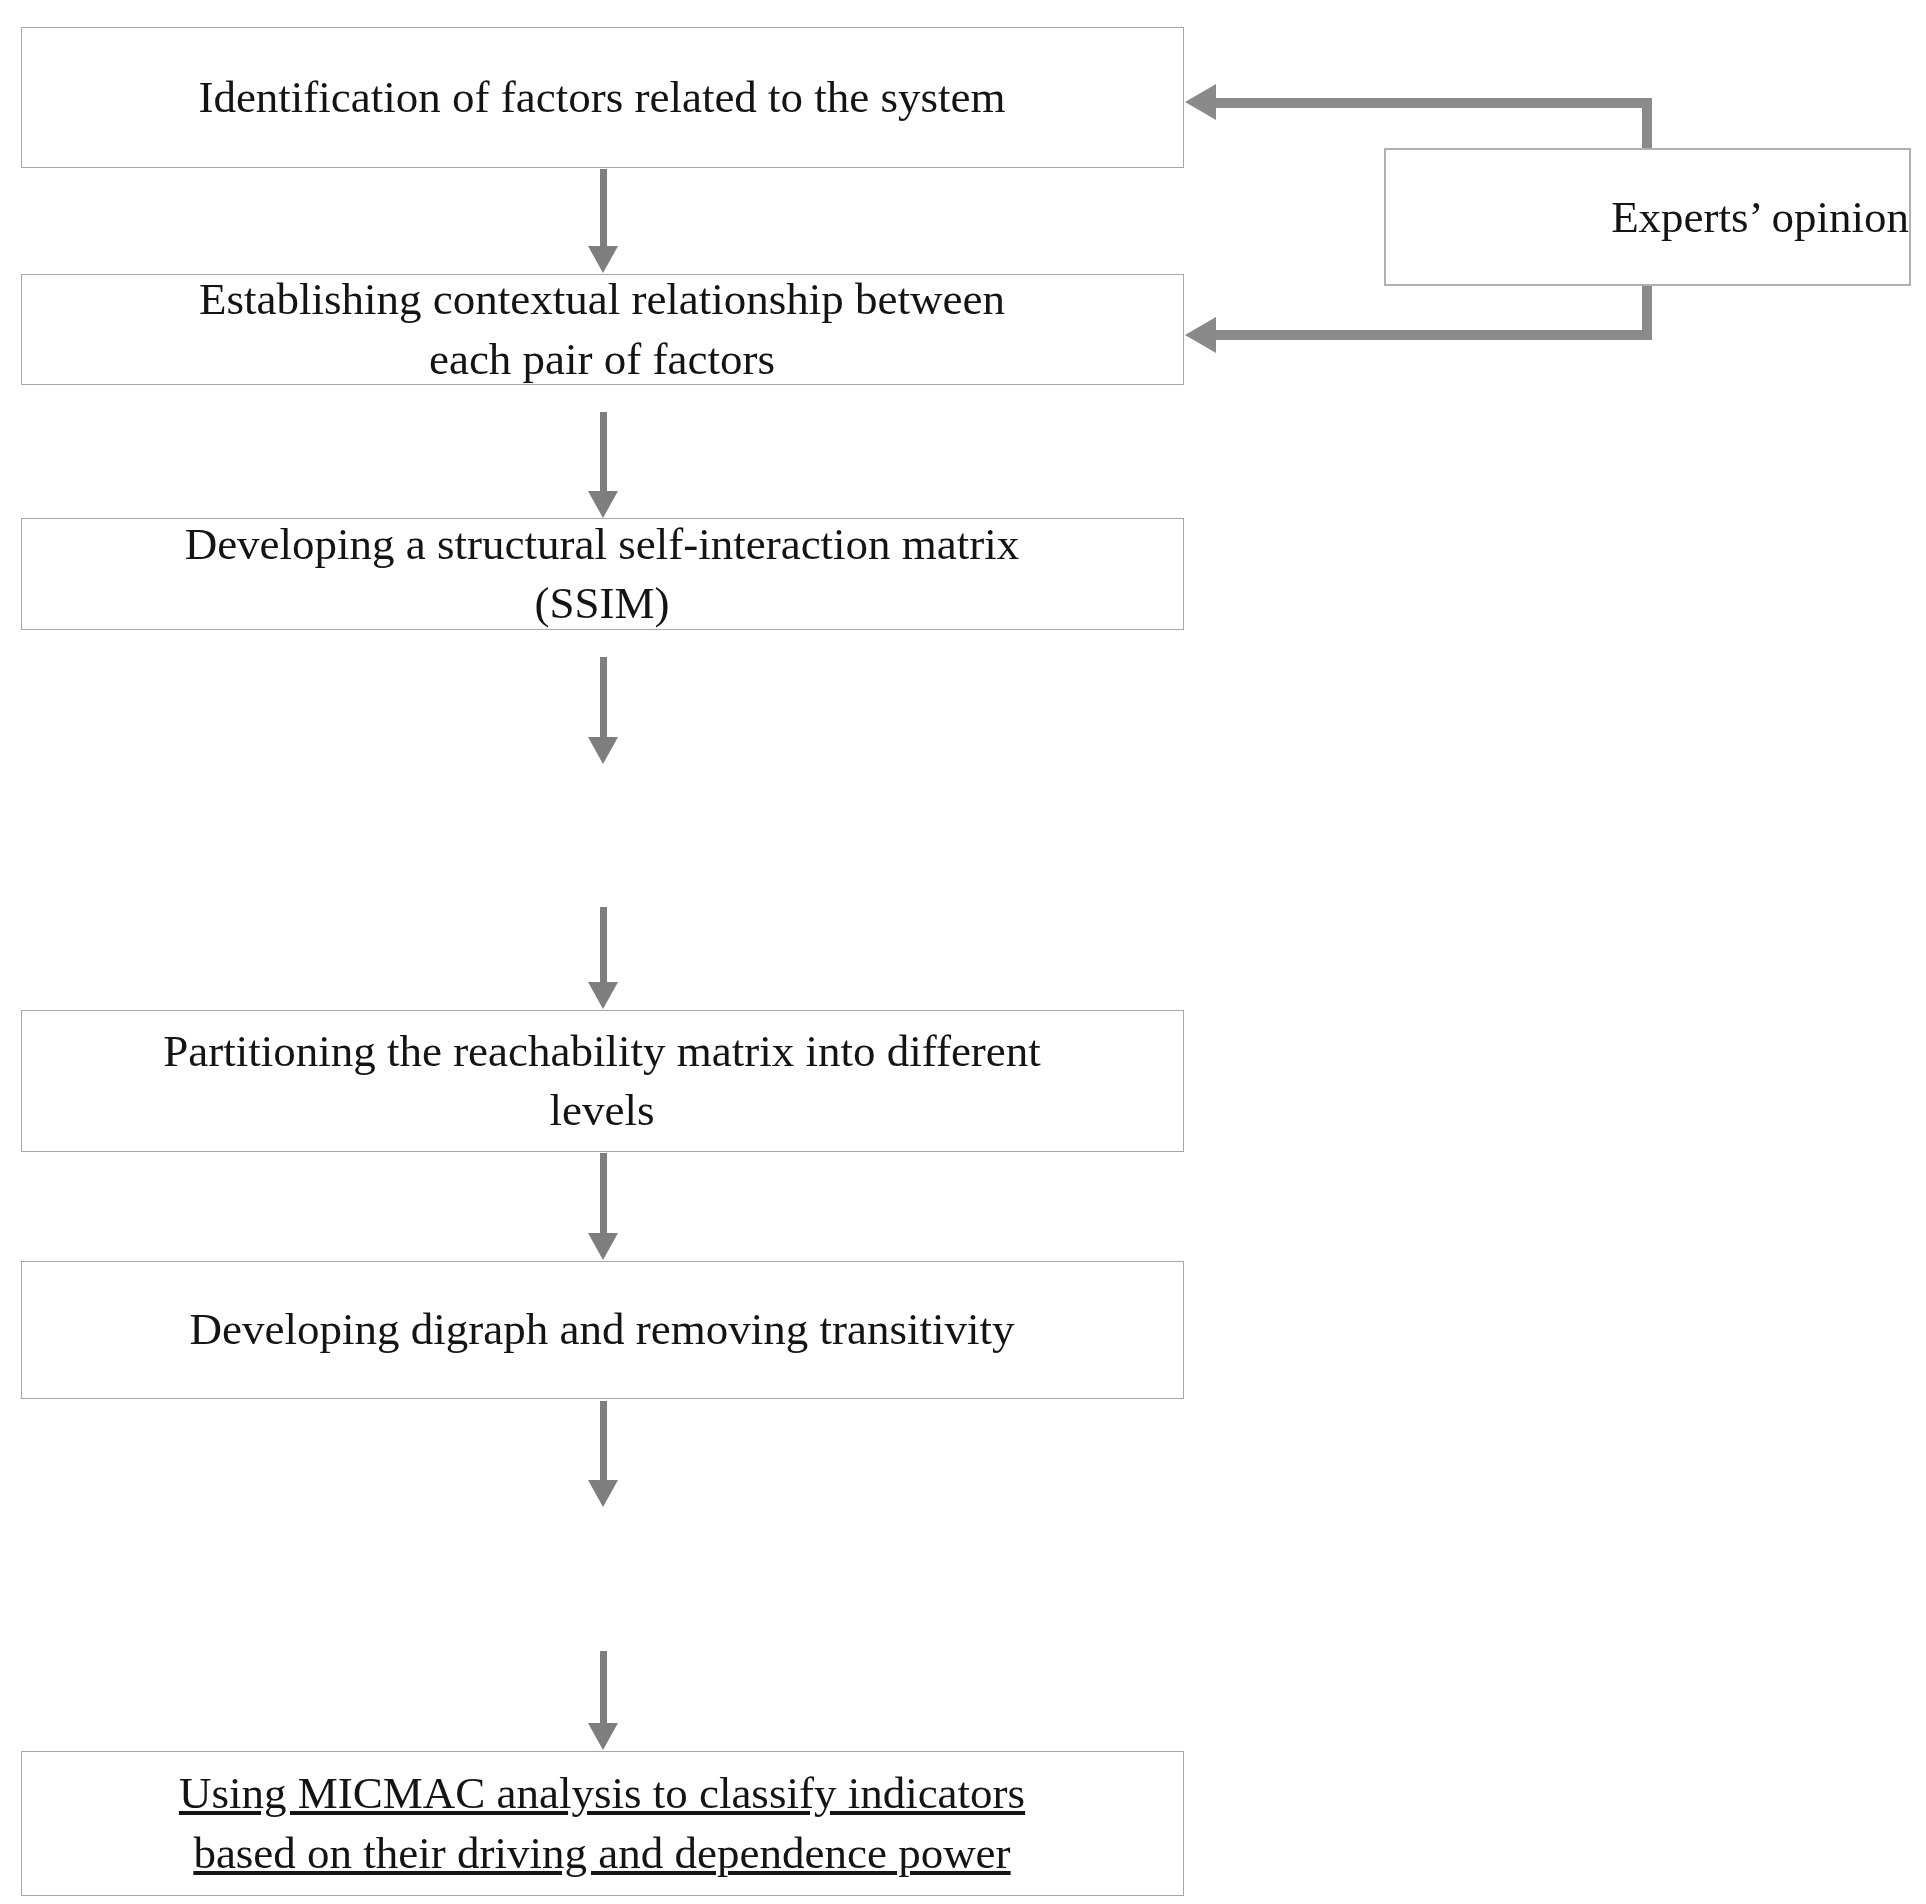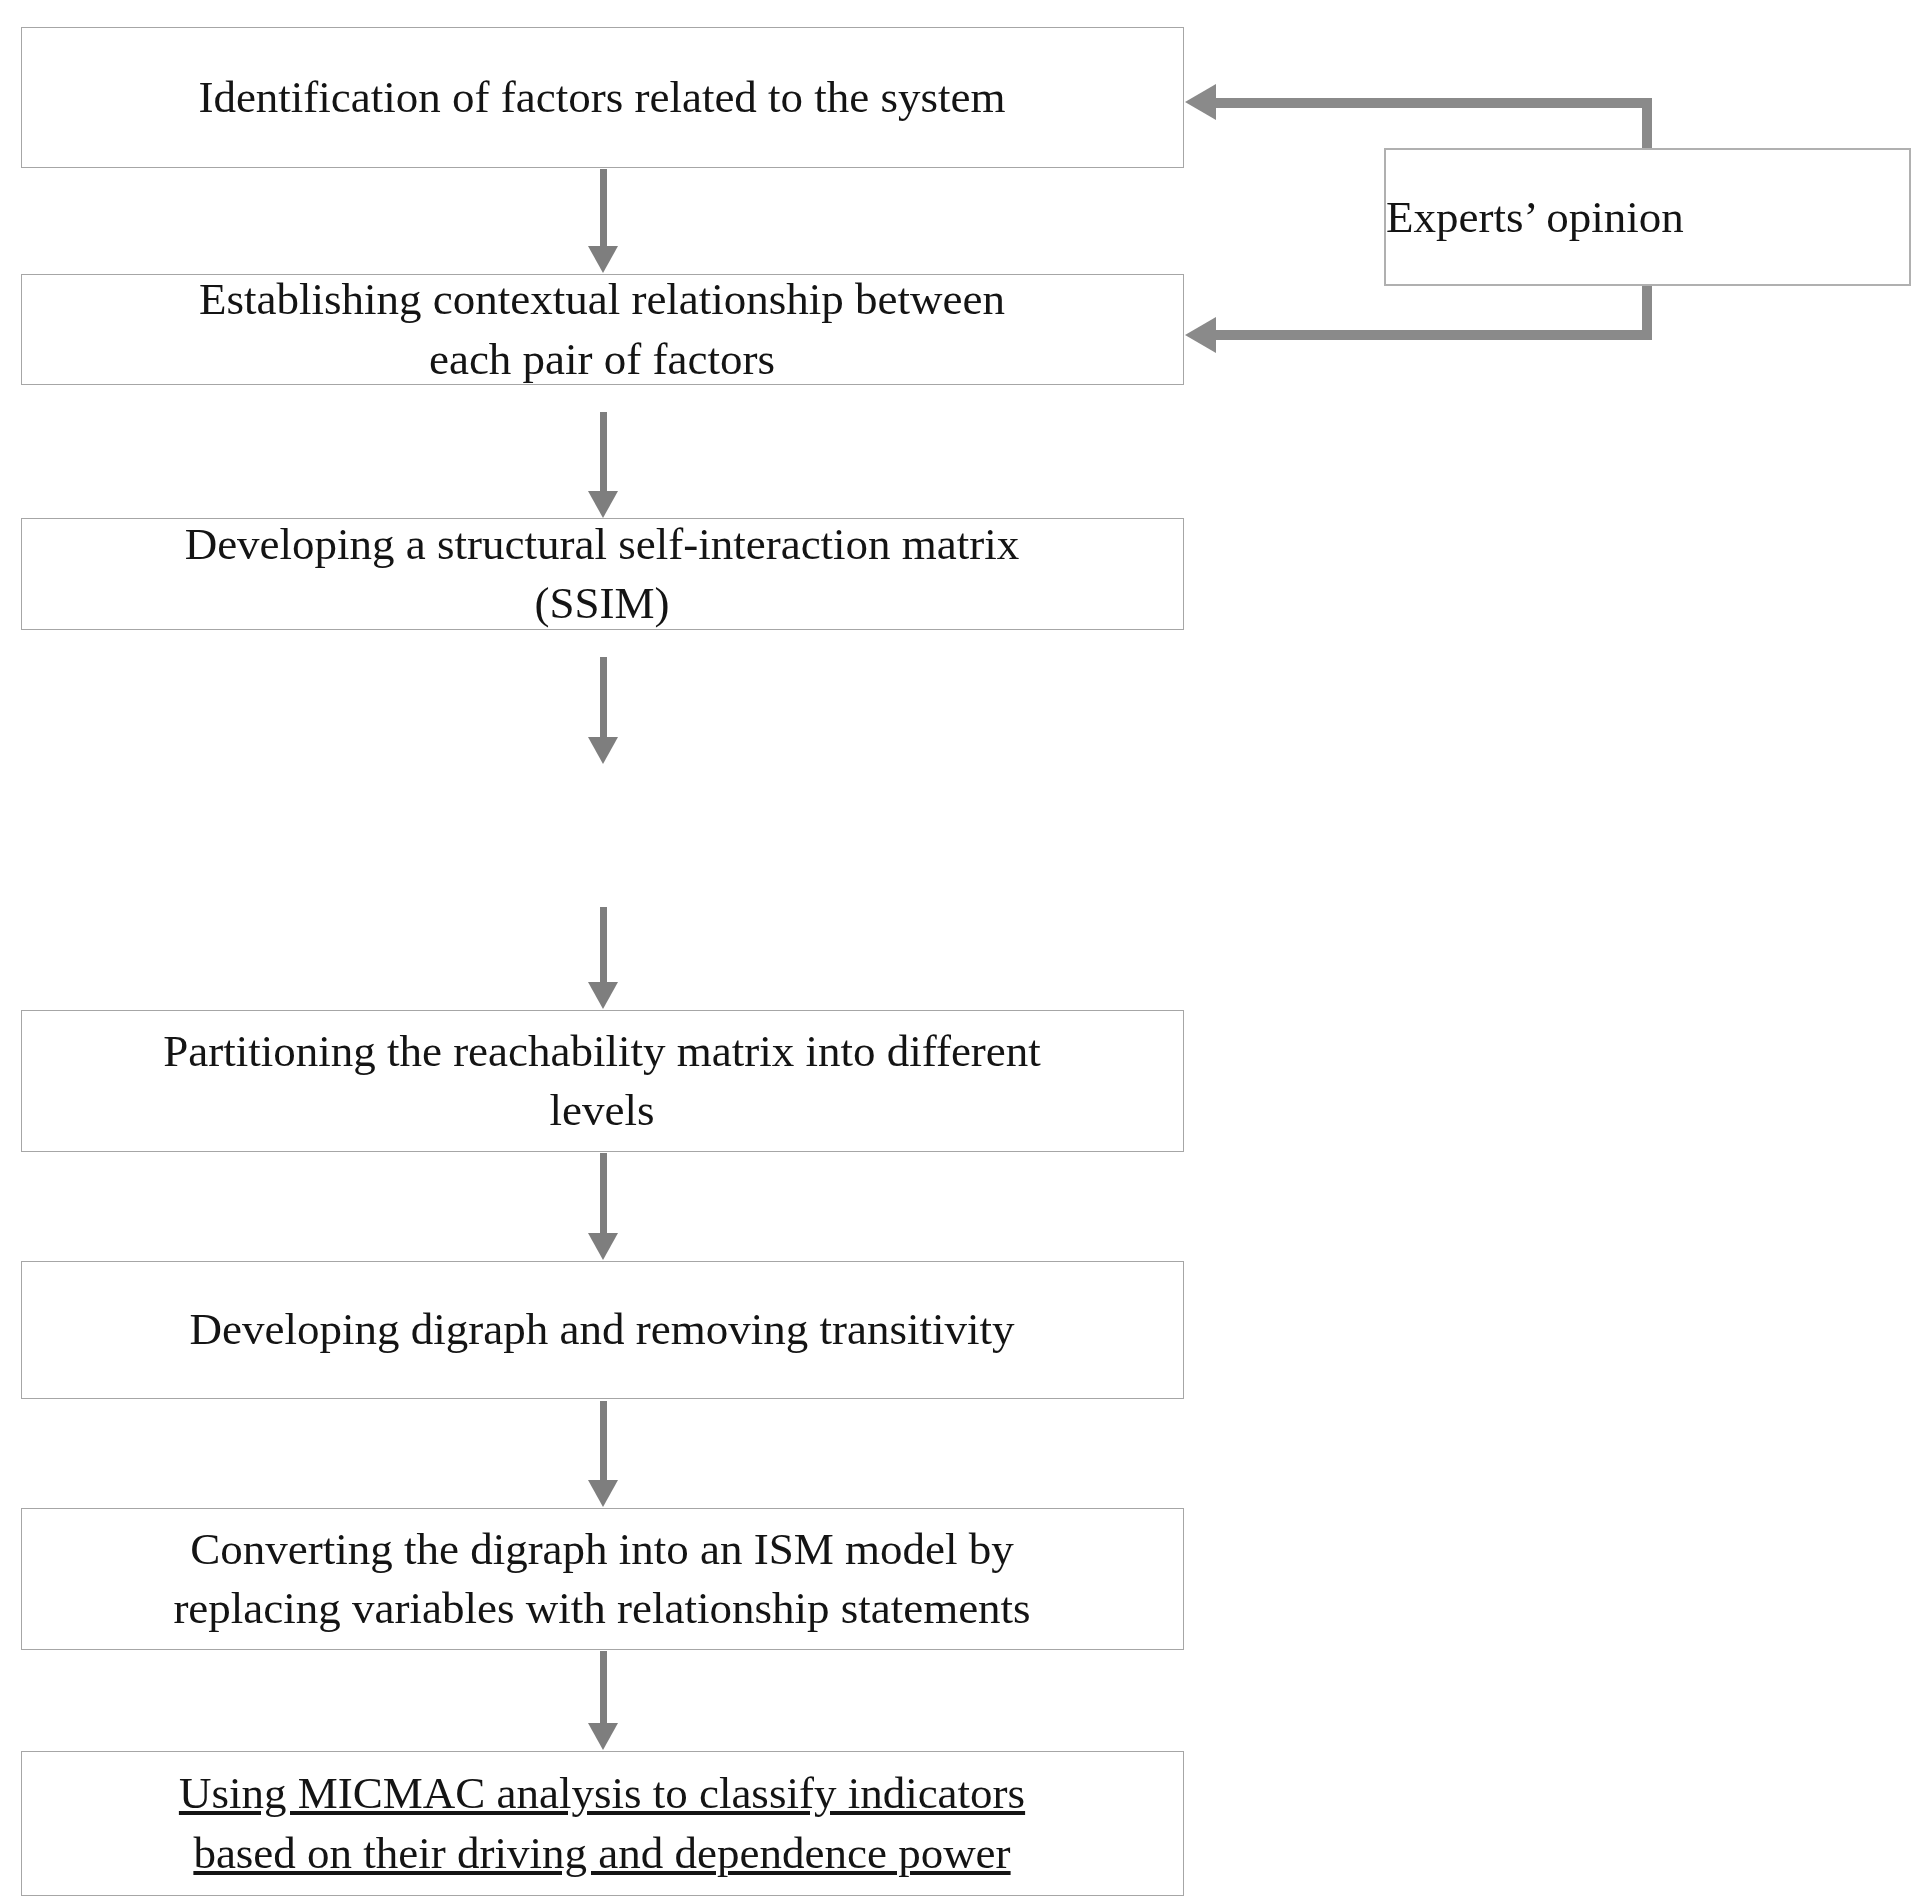--- a/index.html
+++ b/index.html
@@ -102,41 +102,39 @@
     position: absolute;
     left: 1384px;
     top: 148px;
     width: 527px;
     height: 138px;
     box-sizing: border-box;
     border: 2.1px solid #b0b0b0;
     background: #ffffff;
     display: flex;
     align-items: center;
-    justify-content: flex-start;
+    justify-content: flex-end;
     text-align: center;
     font-size: 45px;
     z-index: 2;
   }
 </style>
 </head>
 <body>
 
 <div class="canvas">
 
   <div class="step" id="s1"><span>Identification of factors related to the system</span></div>
   <div class="step" id="s2"><span>Establishing contextual relationship between
 each pair of factors</span></div>
   <div class="step" id="s3"><span>Developing a structural self-interaction matrix
 (SSIM)</span></div>
   <div class="step" id="s6"><span>Developing digraph and removing transitivity</span></div>
   <div class="step" id="s5"><span>Partitioning the reachability matrix into different
 levels</span></div>
-  <div class="step" id="s7"><span>Converting the digraph into an ISM model by
-replacing variables with relationship statements</span></div>
   <div class="step" id="s8"><span>Using MICMAC analysis to classify indicators
 based on their driving and dependence power</span></div>
 
   <div class="varrow" id="a1">
       <div class="shaft"></div>
       <div class="head"></div>
     </div>
   <div class="varrow" id="a2">
       <div class="shaft"></div>
       <div class="head"></div>

